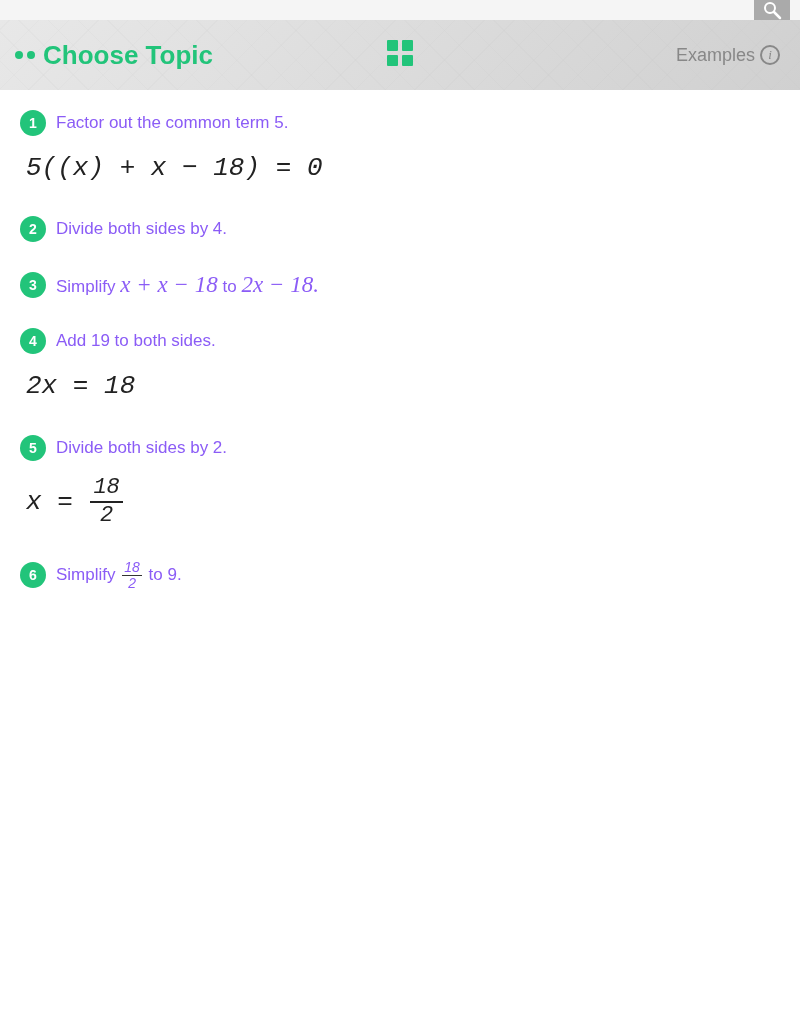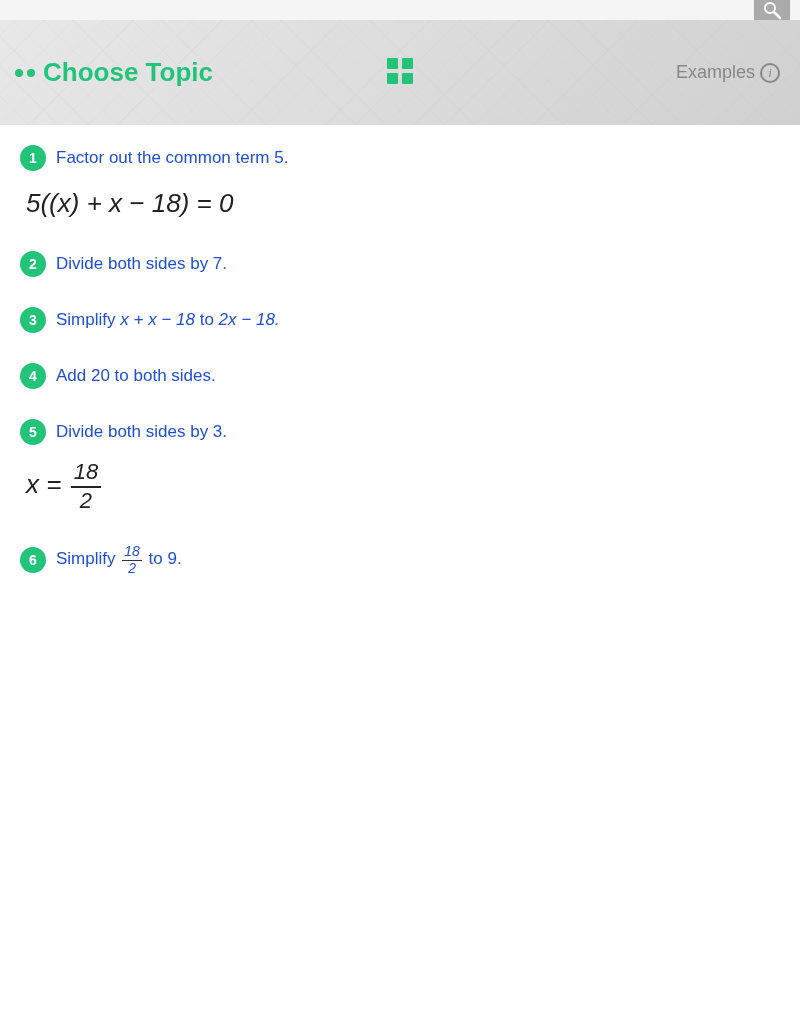--- a/index.html
+++ b/index.html
@@ -30,21 +30,21 @@
       align-items: center;
       justify-content: center;
       position: absolute;
       top: -8px;
       right: 10px;
     }
 
     
     #header {
       position: relative;
-      height: 105px;
+      height: 70px;
       background: linear-gradient(135deg, #e8e8e8 0%, #d0d0d0 100%);
       overflow: hidden;
       display: flex;
       align-items: center;
       padding: 0 15px;
     }
     #header-bg {
       position: absolute;
       top: 0; left: 0; right: 0; bottom: 0;
       opacity: 0.25;
@@ -84,21 +84,21 @@
       fill: #22c47a;
     }
     #examples-btn {
       position: absolute;
       right: 20px;
       z-index: 1;
       font-size: 18px;
       color: #888;
       font-family: Arial, sans-serif;
       display: flex;
-      align-items: flex-end;
+      align-items: flex-start;
       gap: 5px;
       cursor: pointer;
     }
     #examples-info {
       width: 20px;
       height: 20px;
       border-radius: 50%;
       border: 2px solid #888;
       display: flex;
       align-items: center;
@@ -135,30 +135,30 @@
       font-weight: bold;
       display: flex;
       align-items: center;
       justify-content: center;
       font-family: Arial, sans-serif;
       flex-shrink: 0;
     }
 
     .step-desc {
       font-size: 17px;
-      color: #1d4ed8;
+      color: #8b5cf6;
       font-family: Arial, sans-serif;
     }
 
     .math-display {
       font-size: 26px;
       color: #222;
       padding-left: 6px;
       line-height: 1.4;
-      font-family: Liberation Sans, sans-serif;
+      font-family: Liberation Mono, monospace;
       font-style: italic;
     }
 
     .fraction {
       display: inline-flex;
       flex-direction: column;
       align-items: center;
       vertical-align: middle;
       margin: 0 2px;
       font-style: italic;
@@ -189,23 +189,23 @@
       padding: 0 2px;
       line-height: 1.1;
     }
     .fraction-small .den {
       padding: 0 2px;
       line-height: 1.1;
     }
 
     
     .math-inline {
-      font-family: Liberation Sans, sans-serif;
-      font-style: italic;
-      font-size: 17px;
+      font-family: Liberation Serif, serif;
+      font-style: italic;
+      font-size: 23px;
     }
   </style>
 </head>
 <body>
 
 <div id="top-bar">
   <div id="search-icon-top">
     <svg width="20" height="20" viewBox="0 0 20 20" fill="none">
       <circle cx="8" cy="8" r="5" stroke="white" stroke-width="2"></circle>
       <line x1="12" y1="12" x2="18" y2="18" stroke="white" stroke-width="2.5" stroke-linecap="round"></line>
@@ -248,44 +248,47 @@
       <span class="step-desc">Factor out the common term 5.</span>
     </div>
     <div class="math-display">
       5((<span style="font-style:italic">x</span>) + <span style="font-style:italic">x</span> − 18) = 0
     </div>
   </div>
 
   <div class="step-block">
     <div class="step-header">
       <div class="step-number">2</div>
-      <span class="step-desc">Divide both sides by 7.</span>
+      <span class="step-desc">Divide both sides by 4.</span>
     </div>
   </div>
 
   <div class="step-block">
     <div class="step-header">
       <div class="step-number">3</div>
       <span class="step-desc">
         <span>Simplify</span>&nbsp;<span class="math-inline"><em>x</em> + <em>x</em> − 18</span>&nbsp;<span>to</span>&nbsp;<span class="math-inline">2<em>x</em> − 18.</span>
       </span>
     </div>
   </div>
 
   <div class="step-block">
     <div class="step-header">
       <div class="step-number">4</div>
-      <span class="step-desc">Add 20 to both sides.</span>
+      <span class="step-desc">Add 19 to both sides.</span>
+    </div>
+    <div class="math-display">
+      2<span style="font-style:italic">x</span> = 18
     </div>
   </div>
 
   <div class="step-block">
     <div class="step-header">
       <div class="step-number">5</div>
-      <span class="step-desc">Divide both sides by 3.</span>
+      <span class="step-desc">Divide both sides by 2.</span>
     </div>
     <div class="math-display">
       <span style="font-style:italic">x</span> =
       <span class="fraction">
         <span class="num">18</span>
         <span class="den">2</span>
       </span>
     </div>
   </div>
 

